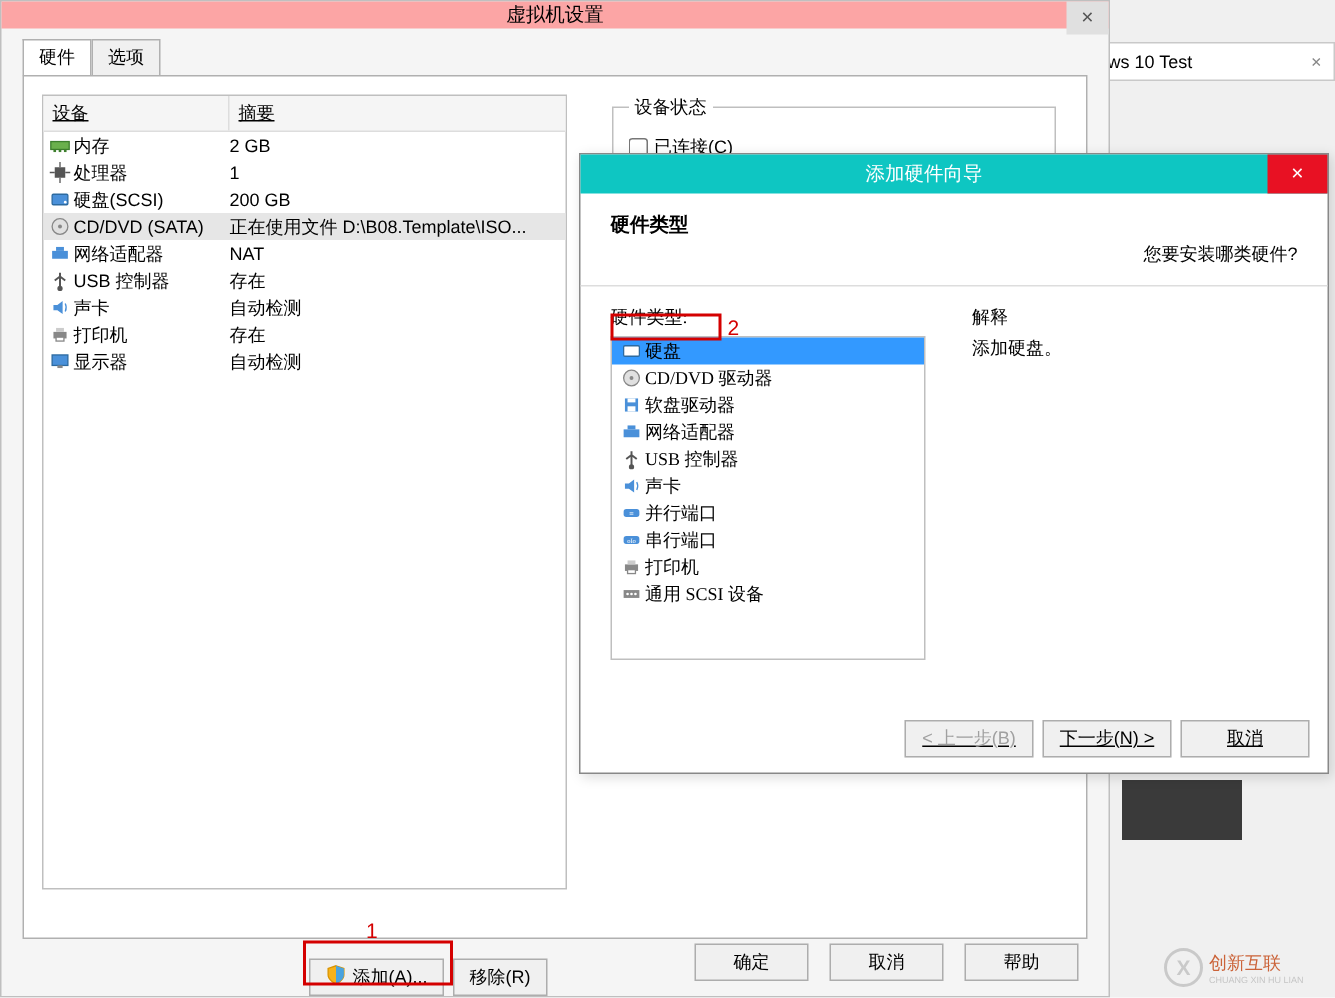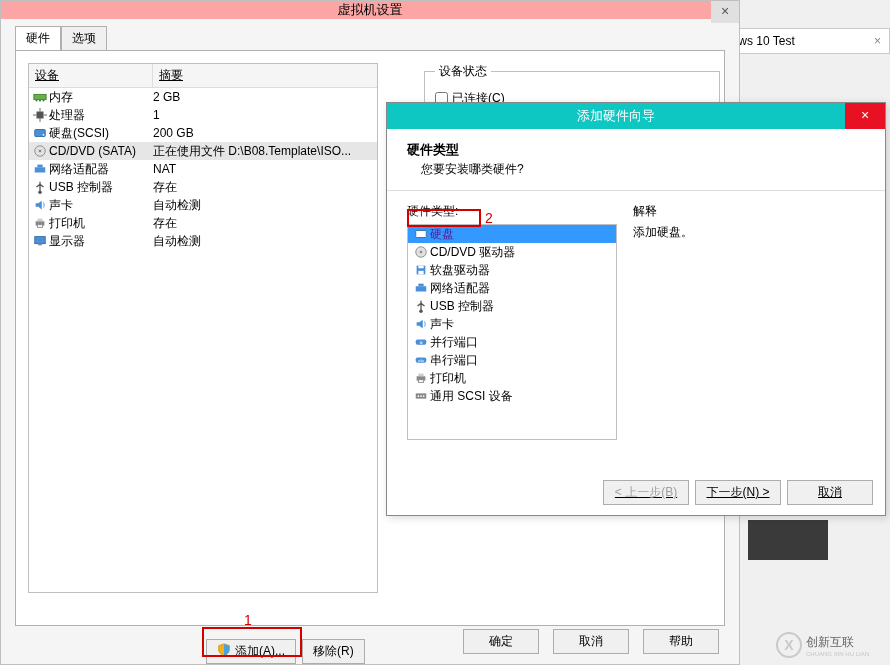--- a/index.html
+++ b/index.html
@@ -31,21 +31,21 @@
 .device-col { width: 124px; border-right: 1px solid #ddd; }
 .summary-col { flex: 1; }
 .device-list { }
 .device-row { display: flex; align-items: center; padding: 0 2px; height: 18px; cursor: pointer; }
 .device-row.selected { background: #e6e6e6; }
 .device-row .icon { width: 18px; display: inline-flex; align-items: center; justify-content: center; }
 .device-row .name { width: 104px; display: inline-block; }
 .device-row .summary { flex: 1; white-space: nowrap; overflow: hidden; text-overflow: ellipsis; }
 
 
-.device-status { position: absolute; left: 408px; top: 12px; border: 1px solid #bfbfbf; padding: 6px 10px 10px 10px; width: 296px; }
+.device-status { position: absolute; left: 392px; top: 12px; border: 1px solid #bfbfbf; padding: 6px 10px 10px 10px; width: 296px; }
 .device-status legend { font-size: 12px; padding: 0 4px; }
 .device-status label { display: flex; align-items: center; gap: 4px; margin-top: 4px; }
 .device-status input[type="checkbox"] { width: 13px; height: 13px; }
 
 
 .add-remove-wrap { position: absolute; left: 190px; top: 588px; display: flex; gap: 6px; width: 185px; }
 .btn { border: 1px solid #adadad; background: #f0f0f0; padding: 3px 10px; cursor: pointer; font-size: 12px; display: inline-flex; align-items: center; gap: 4px; }
 
 
 .annotation-red { position: absolute; border: 2px solid #d40000; pointer-events: none; z-index: 20; }
@@ -55,28 +55,28 @@
 .settings-bottom { position: absolute; right: 20px; bottom: 10px; display: flex; gap: 14px; }
 .settings-bottom .btn { width: 76px; justify-content: center; }
 
 
 .wizard { position: absolute; left: 386px; top: 102px; width: 500px; height: 414px; background: #fff; border: 1px solid #888; z-index: 10; box-shadow: 2px 2px 8px rgba(0,0,0,0.15); }
 .wizard-title { background: #0ec6c2; color: #fff; display: flex; align-items: center; height: 26px; }
 .wizard-title .txt { flex: 1; text-align: center; font-size: 13px; }
 .wizard-title .close { width: 40px; height: 26px; background: #e81123; color: #fff; text-align: center; line-height: 24px; font-size: 14px; cursor: pointer; }
 .wizard-header { padding: 12px 20px; border-bottom: 1px solid #ddd; }
 .wizard-header .h1 { font-weight: bold; font-size: 13px; }
-.wizard-header .h2 { margin-left: 14px; margin-top: 2px; }
-
-.wizard-body { padding: 12px 20px; display: flex; gap: 16px; }
+.wizard-header .h2 { margin-left: 14px; margin-top: 2px; text-align: right; }
+
+.wizard-body { padding: 12px 20px; display: flex; gap: 31px; font-family: Liberation Serif, serif; }
 .hw-types-col { width: 210px; }
 .hw-types-lbl { margin-bottom: 4px; }
 .hw-types-list { border: 1px solid #bfbfbf; height: 216px; }
 .hw-item { display: flex; align-items: center; padding: 0 4px; height: 18px; cursor: pointer; }
-.hw-item.selected { background: #3399ff; color: #4c1d95; }
+.hw-item.selected { background: #3399ff; color: #000000; }
 .hw-item .icon { width: 18px; display: inline-flex; align-items: center; justify-content: center; }
 .explain-col { flex: 1; }
 .explain-lbl { margin-bottom: 4px; }
 .explain-txt { }
 
 .wizard-bottom { position: absolute; bottom: 10px; right: 12px; display: flex; gap: 6px; text-decoration: underline; }
 .wizard-bottom .btn { min-width: 86px; justify-content: center; }
 .wizard-bottom .btn.disabled { color: #a0a0a0; }
 
 
@@ -379,16 +379,16 @@
       </button>
     <button class="btn">
         <span>取消</span>
       </button>
   </div>
 </div>
 
 <div class="logo-wm">
   <div class="logo-circ">X</div>
   <div>
-    <div style="font-size:12px;color:#404040;">创新互联</div>
+    <div style="font-size:12px;color:#c2410c;">创新互联</div>
     <div style="font-size:6px;color:#bbb;">CHUANG XIN HU LIAN</div>
   </div>
 </div>
 
 </body></html>

